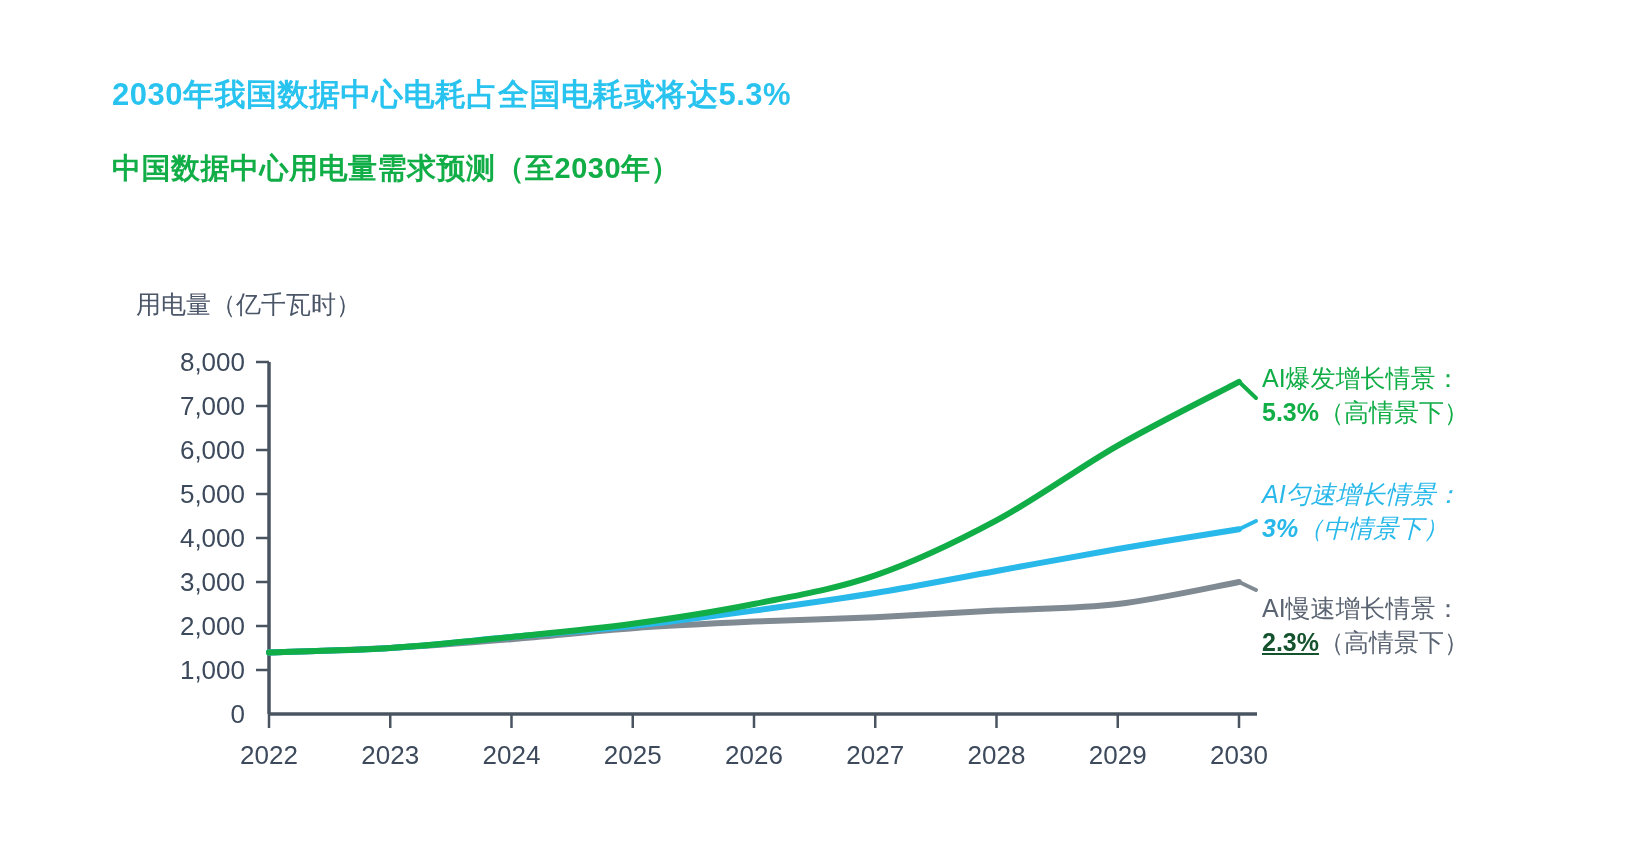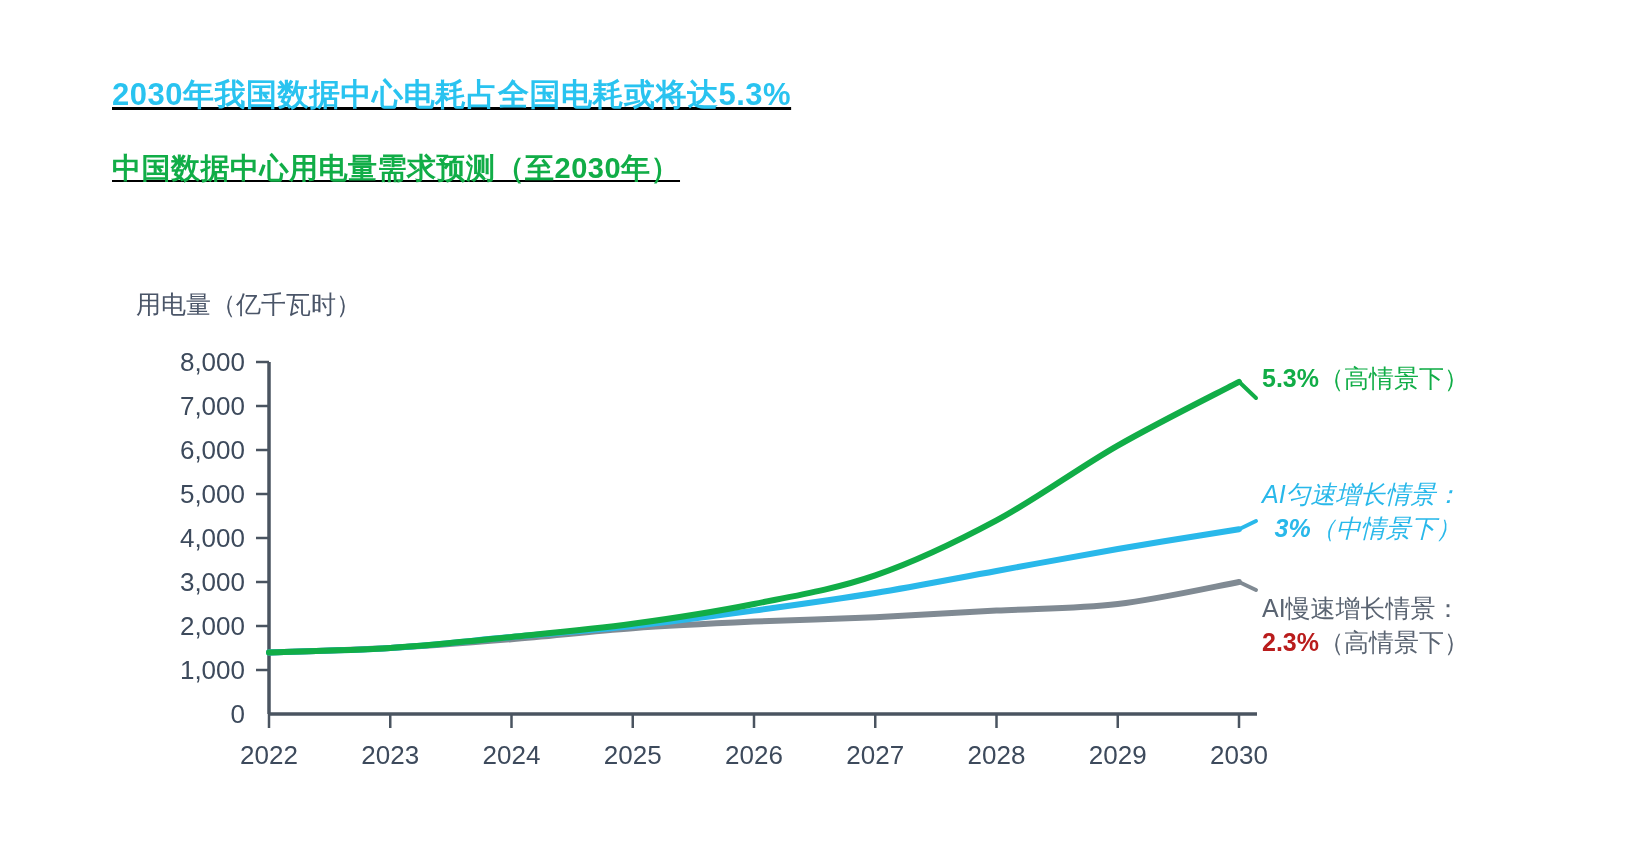--- a/index.html
+++ b/index.html
@@ -15,21 +15,20 @@
     font-family: "Liberation Sans", "DejaVu Sans", sans-serif;
     -webkit-font-smoothing: antialiased;
   }
 
   
   #title-block {
     position: absolute;
     left: 112px;
     top: 74px;
     width: 1200px;
-    text-decoration: underline;
   }
   #title-main {
     font-size: 31px;
     font-weight: bold;
     color: #29c3f0;
     letter-spacing: 0.5px;
     line-height: 42px;
     white-space: nowrap;
   }
   #title-sub {
@@ -95,32 +94,32 @@
     fill: none;
   }
 
   
   .annotation {
     position: absolute;
     white-space: nowrap;
     line-height: 1.34;
   }
   .ann-line1 { font-size: 25px; }
-  .ann-line2 { font-size: 25px; text-align: right; }
+  .ann-line2 { font-size: 25px; }
   .ann-pct { font-weight: bold; }
 
   #ann-high { left: 1244px; top: 362px; }
   #ann-high .ann-line1, #ann-high .ann-pct, #ann-high .ann-rest { color: #11ad47; }
 
   #ann-mid { left: 1244px; top: 478px; font-style: italic; }
   #ann-mid .ann-line1, #ann-mid .ann-pct, #ann-mid .ann-rest { color: #29b8ea; }
 
   #ann-low { left: 1244px; top: 592px; }
   #ann-low .ann-line1, #ann-low .ann-rest { color: #5a6472; }
-  #ann-low .ann-pct { color: #b91c1c; }
+  #ann-low .ann-pct { color: #14532d; text-decoration: underline; }
 </style>
 </head>
 <body>
 
 <div id="title-block">
   <div id="title-main">2030年我国数据中心电耗占全国电耗或将达5.3%</div>
   <div id="title-sub">中国数据中心用电量需求预测（至2030年）</div>
 </div>
 
 <div id="chart-area">
@@ -177,20 +176,21 @@
         <path d="M 251.00 652.40 C 271.21 651.67, 331.83 650.57, 372.25 648.00 C 412.67 645.43, 453.08 641.03, 493.50 637.00 C 533.92 632.97, 574.33 629.30, 614.75 623.80 C 655.17 618.30, 695.58 612.07, 736.00 604.00 C 776.42 595.93, 816.83 589.33, 857.25 575.40 C 897.67 561.47, 938.08 542.03, 978.50 520.40 C 1018.92 498.77, 1059.33 468.70, 1099.75 445.60 C 1140.17 422.50, 1200.79 392.43, 1221.00 381.80" class="series-line" stroke="#11ad47"></path>
       </g>
     <g id="leader-group">
         <path d="M 1221 381.8 L 1238 398" class="leader-line" stroke="#11ad47"></path>
         <path d="M 1221 529.2 L 1238 521" class="leader-line" stroke="#29b8ea"></path>
         <path d="M 1221 582 L 1238 590" class="leader-line" stroke="#808a93"></path>
       </g>
   </svg>
 
   <div class="annotation" id="ann-high">
+    <div class="ann-line1">AI爆发增长情景：</div>
     <div class="ann-line2"><span class="ann-pct">5.3%</span><span class="ann-rest">（高情景下）</span></div>
   </div>
 
   <div class="annotation" id="ann-mid">
     <div class="ann-line1">AI匀速增长情景：</div>
     <div class="ann-line2"><span class="ann-pct">3%</span><span class="ann-rest">（中情景下）</span></div>
   </div>
 
   <div class="annotation" id="ann-low">
     <div class="ann-line1">AI慢速增长情景：</div>

